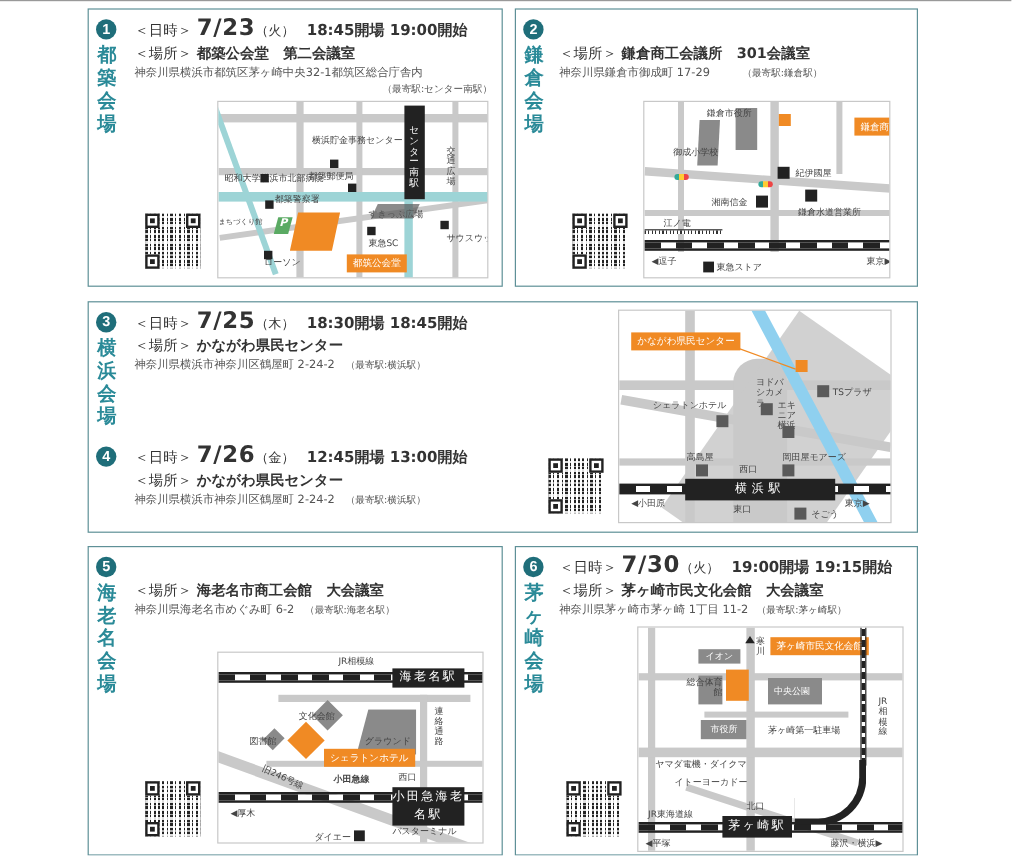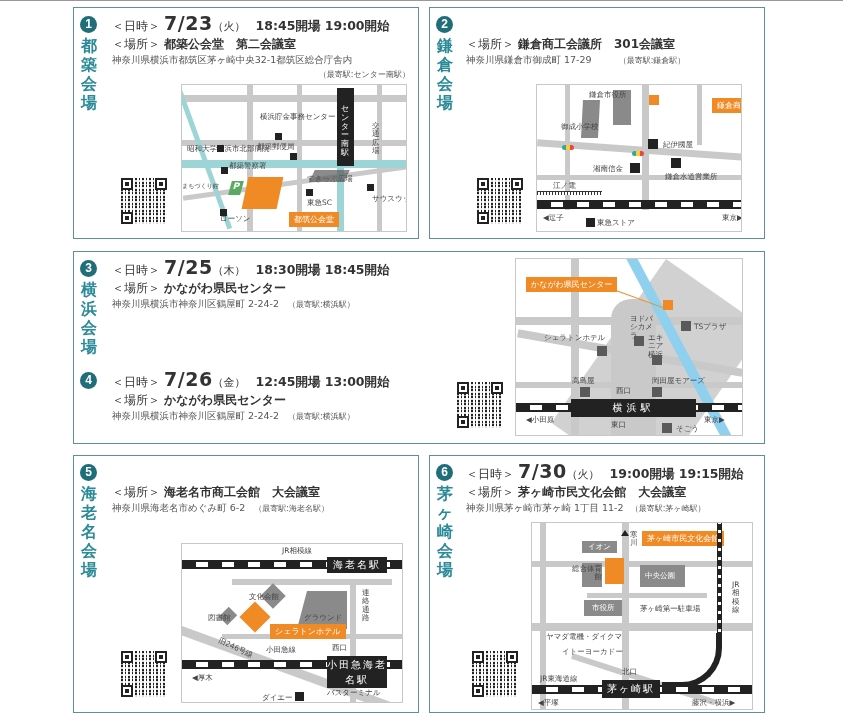--- a/index.html
+++ b/index.html
@@ -255,21 +255,21 @@
     <div class="gbld" style="left:82px;top:43px;width:18px;height:18px;transform:rotate(45deg);"></div>
     <div class="t" style="left:67px;top:49px;">文化会館</div>
     <div class="gbld" style="left:115px;top:47px;width:50px;height:38px;clip-path:polygon(20% 0,100% 0,100% 100%,0 100%);"></div>
     <div class="t" style="left:122px;top:70px;">グラウンド</div>
     <div class="t" style="left:180px;top:45px;width:10px;white-space:normal;">連絡通路</div>
     <div class="gbld" style="left:40px;top:65px;width:12px;height:14px;transform:rotate(45deg);"></div>
     <div class="t" style="left:26px;top:70px;">図書館</div>
     <div class="orange" style="left:62px;top:62px;width:22px;height:22px;transform:rotate(45deg);"></div>
     <div class="olabel" style="left:88px;top:80px;">シェラトンホテル</div>
     <div class="t" style="left:35px;top:100px;transform:rotate(25deg);">旧246号線</div>
-    <div class="t" style="left:84px;top:102px;">小田急線</div>
+    <div class="t" style="left:96px;top:102px;font-weight:bold;">小田急線</div>
     <div class="t" style="left:150px;top:100px;">西口</div>
     <div class="rail" style="left:0;top:116px;width:222px;"></div>
     <div class="station" style="left:145px;top:112px;width:60px;height:32px;line-height:15px;letter-spacing:2px;white-space:normal;padding-top:1px;">小田急海老名駅</div>
     <div class="t" style="left:10px;top:130px;">◀厚木</div>
     <div class="t" style="left:145px;top:145px;">バスターミナル</div>
     <div class="t" style="left:80px;top:150px;">ダイエー</div>
     <div class="bld" style="left:113px;top:148px;width:9px;height:9px;"></div>
   </div>
 </div>
 

